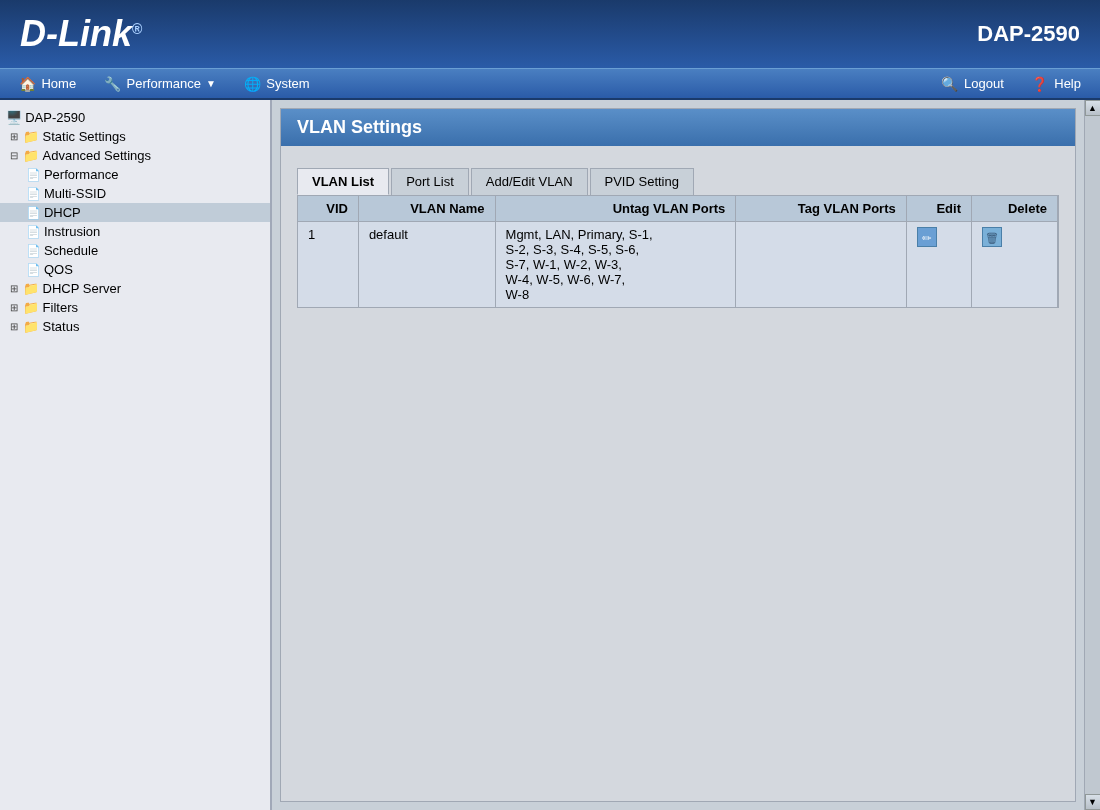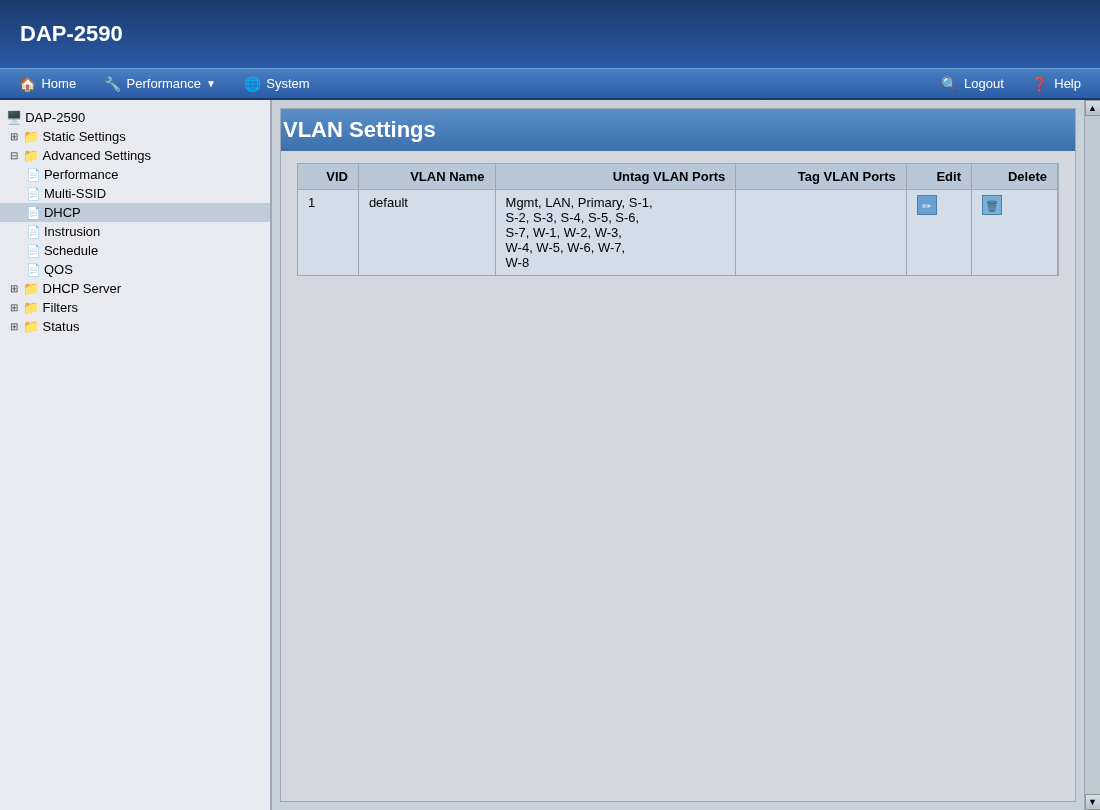--- a/index.html
+++ b/index.html
@@ -98,23 +98,23 @@
       flex: 1;
       border: 1px solid #a0a8b4;
       display: flex;
       flex-direction: column;
       overflow: hidden;
     }
 
     
     #page-title-bar {
       background: linear-gradient(to bottom, #5a8fc8, #3a6fac);
-      padding: 8px 2px;
+      padding: 8px 16px;
       color: white;
-      font-size: 22px;
+      font-size: 18px;
       font-weight: bold;
     }
 
     
     #vlan-content {
       padding: 12px 16px;
       flex: 1;
       overflow-y: auto;
     }
 
@@ -240,20 +240,25 @@
     #content-main {
       display: flex;
       flex: 1;
       overflow: hidden;
     }
   </style>
 </head>
 <body>
 
 <div id="header">
+  <div id="logo-area">
+    <div id="logo-text">
+      <span style="color:white; font-size:36px; font-weight:bold; font-style:italic;">D-Link</span><sup style="font-size:14px; color:#aad0ff;">®</sup>
+    </div>
+  </div>
   <div id="device-name">DAP-2590</div>
 </div>
 
 <div id="navbar">
   <div class="nav-item">
     <span class="nav-icon">🏠</span>
     <span>Home</span>
   </div>
   <div class="nav-item">
     <span class="nav-icon">🔧</span>
@@ -336,20 +341,26 @@
   </div>
 
   <div id="content-main">
     <div id="content-wrapper">
       <div id="content">
         <div id="page-title-bar">VLAN Settings</div>
         <div id="vlan-content">
 
 
 
+          <div id="tabs">
+            <div class="tab active">VLAN List</div>
+            <div class="tab">Port List</div>
+            <div class="tab">Add/Edit VLAN</div>
+            <div class="tab">PVID Setting</div>
+          </div>
 
           <div id="table-wrapper">
             <table>
               <thead>
                 <tr>
                   <th>VID</th>
                   <th>VLAN Name</th>
                   <th>Untag VLAN Ports</th>
                   <th>Tag VLAN Ports</th>
                   <th>Edit</th>

